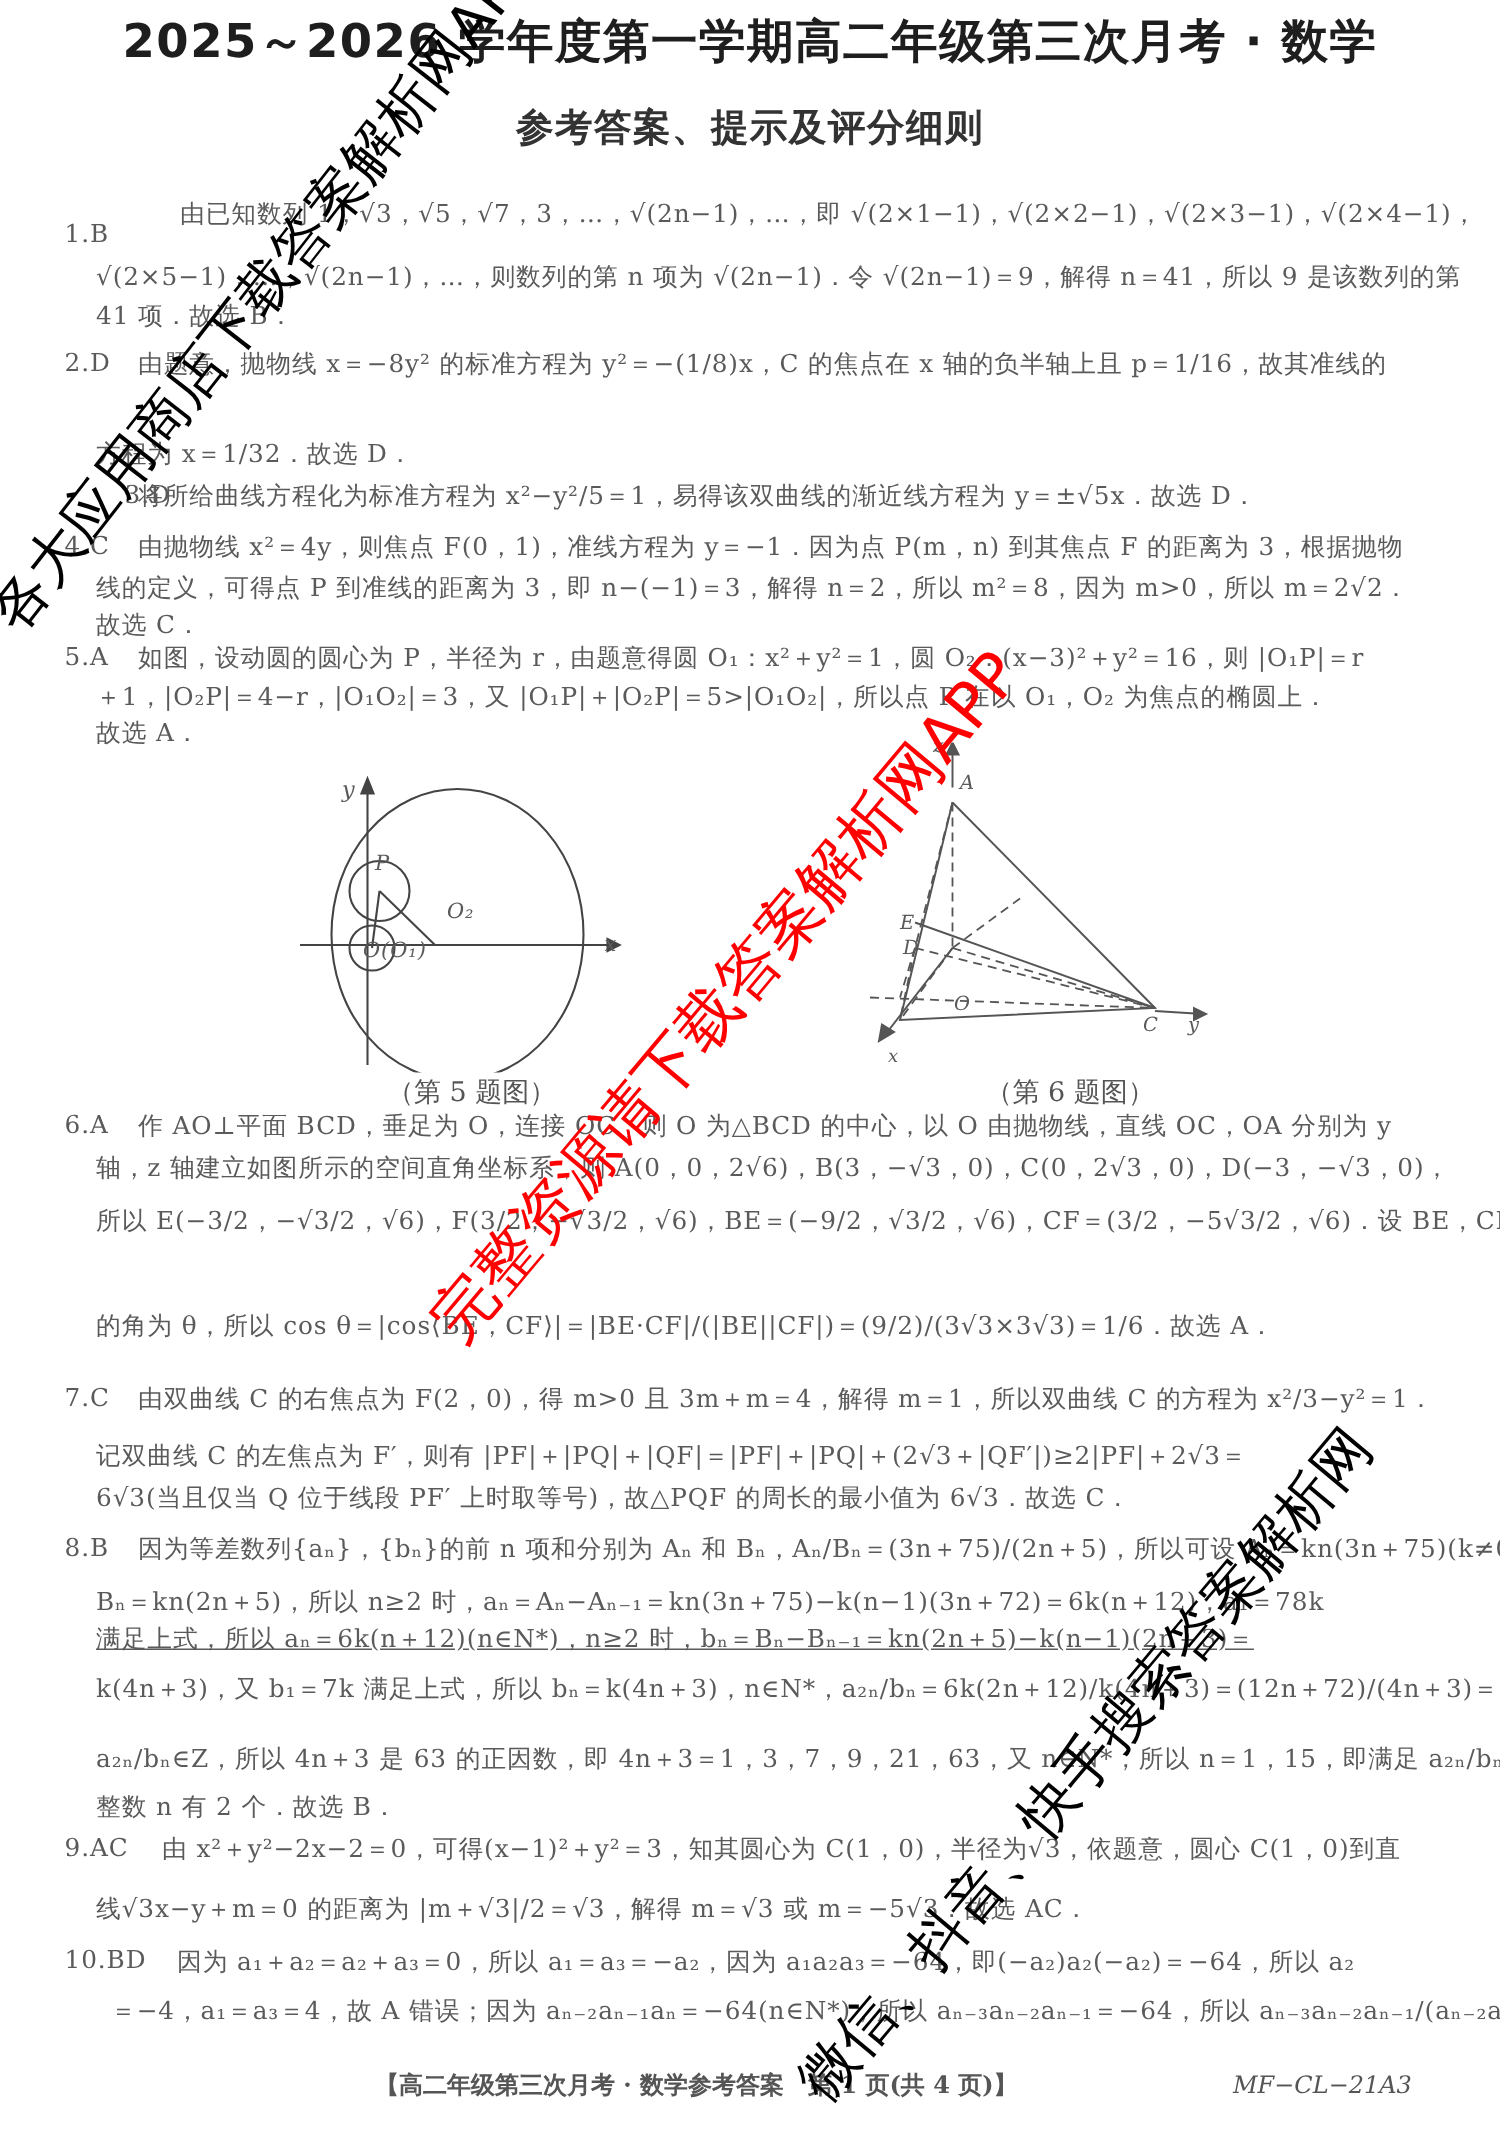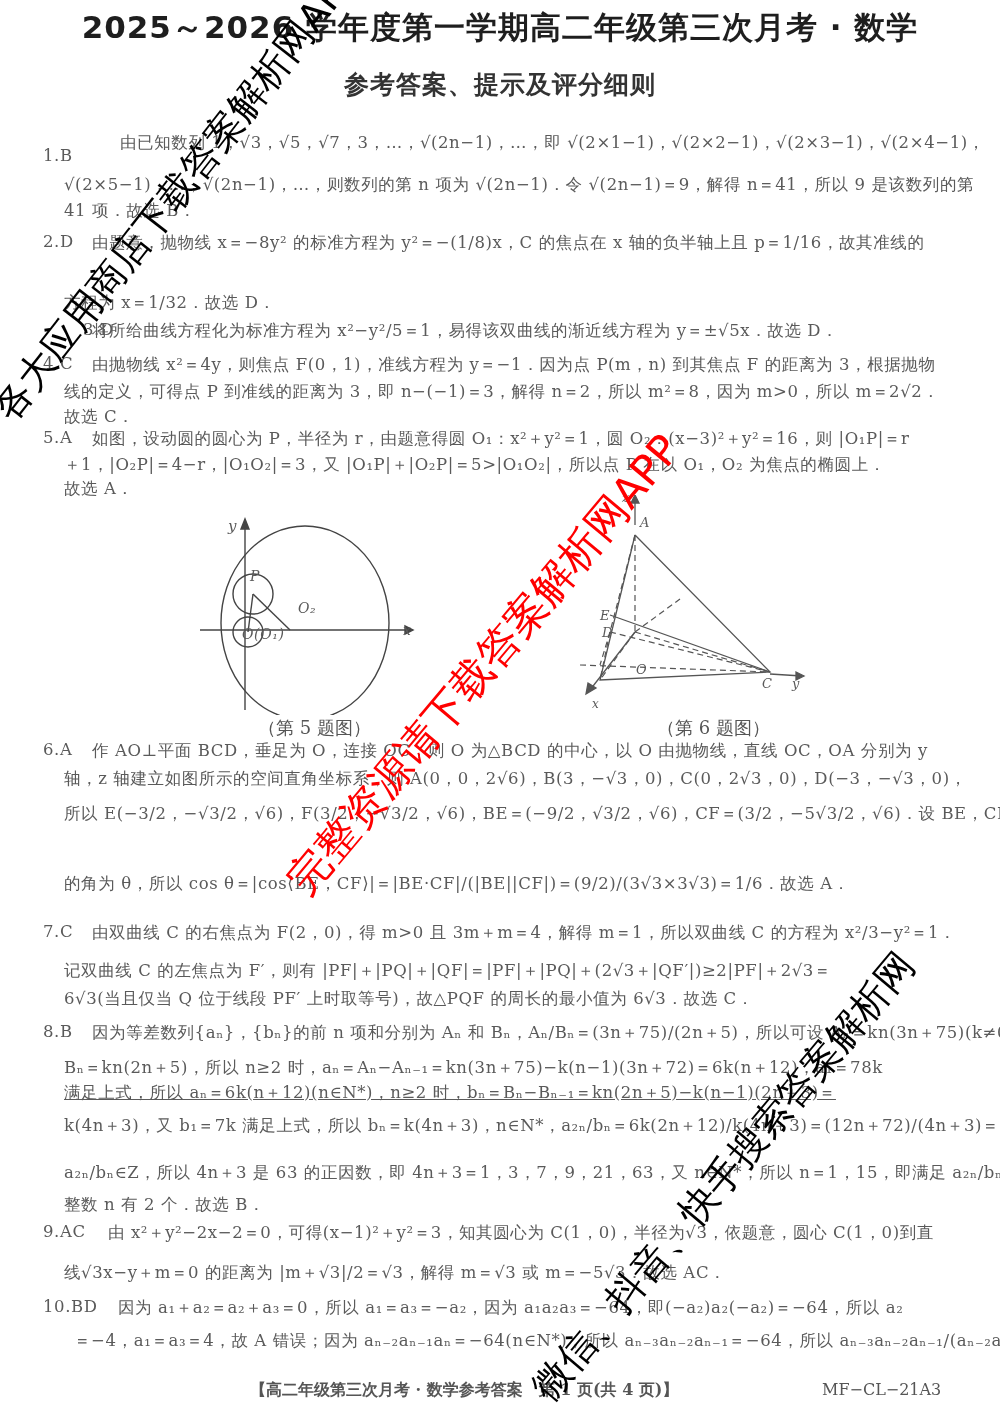--- a/index.html
+++ b/index.html
@@ -8,21 +8,21 @@
   .title { position:absolute; left:0; width:1000px; top:7px; text-align:center;
            font-family:"DejaVu Sans","Liberation Sans",sans-serif; font-weight:bold; font-size:31px; color:#1e1e1e; letter-spacing:1px; }
   .subtitle { position:absolute; left:0; width:1000px; top:68px; text-align:center;
            font-family:"DejaVu Sans","Liberation Sans",sans-serif; font-weight:bold; font-size:25px; color:#333; letter-spacing:1px; }
   .line { position:absolute; left:0; white-space:nowrap; font-size:16.5px; color:#5a5a5a; letter-spacing:0.6px; }
   .num { position:absolute; left:43px; }
   .indent { left:64px; }
   .fig { position:absolute; }
   .caption { position:absolute; font-size:18px; color:#555; }
   .footer { position:absolute; top:1380px; left:250px; font-size:16px; color:#555; font-weight:bold; }
-  .footer-code { position:absolute; top:1380px; left:822px; font-size:16px; color:#555; }
+  .footer-code { position:absolute; top:1380px; left:822px; font-size:16px; color:#555;font-style:italic; }
   .wm { position:absolute; white-space:nowrap; font-family:"DejaVu Sans","Liberation Sans",sans-serif; transform-origin:left bottom; }
   .wm-black { color:#000; font-size:38px; font-weight:normal; }
   .wm-red { color:#ff0000; font-size:42px; }
 </style>
 </head>
 <body>
 
 <div class="title">2025～2026 学年度第一学期高二年级第三次月考 · 数学</div>
 <div class="subtitle">参考答案、提示及评分细则</div>
 

